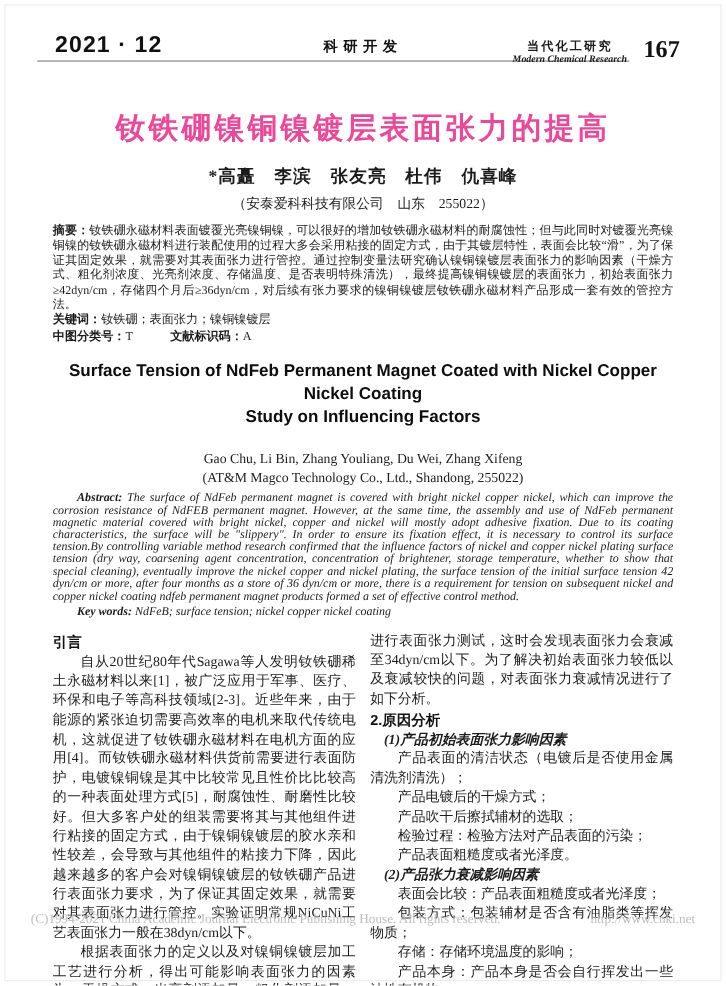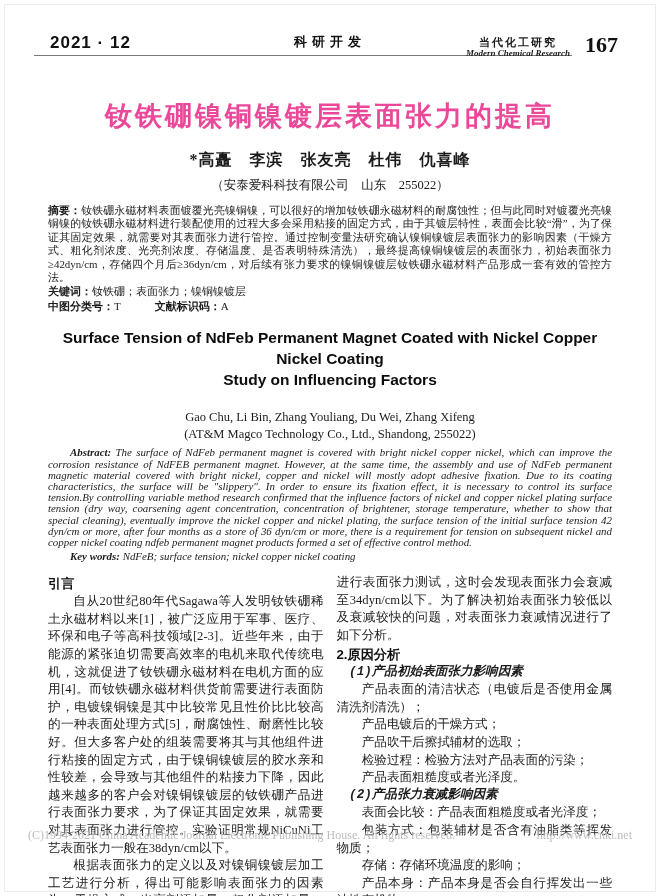--- a/index.html
+++ b/index.html
@@ -6,21 +6,21 @@
   body{width:660px;height:896px;position:relative;overflow:hidden;
        font-family:"Liberation Serif","DejaVu Serif",serif;color:#1c1c1c;
        -webkit-font-smoothing:antialiased;}
   .scan-edge{position:absolute;inset:4px;border:1px solid #ececec;pointer-events:none;}
   .page{position:absolute;left:48px;right:48px;top:0;}
 
   
   .jheader{position:relative;margin-top:26px;height:34px;}
   .jheader .rule{position:absolute;left:-14px;right:40px;bottom:4px;height:1.4px;background:#7a7a7a;}
   .issue{position:absolute;left:2px;bottom:7px;font-family:"Liberation Sans",sans-serif;
-         font-weight:bold;font-size:17px;letter-spacing:1px;color:#111;}
+         font-weight:bold;font-size:21px;letter-spacing:1px;color:#111;}
   .section-label{position:absolute;left:0;right:0;bottom:9px;text-align:center;
          font-weight:bold;font-size:13px;letter-spacing:5px;color:#111;margin-top:40px;}
   .jright{position:absolute;right:42px;bottom:2px;text-align:center;line-height:1.05;}
   .journal-cn{font-weight:bold;font-size:11px;letter-spacing:2px;}
   .journal-en{font-style:italic;font-weight:bold;font-size:9px;}
   .pageno{position:absolute;right:-6px;bottom:2px;font-weight:bold;font-size:22px;
           font-family:"Liberation Serif",serif;color:#111;}
 
   
   .title-cn{margin:38px 0 0;text-align:center;font-size:27px;font-weight:bold;
@@ -46,21 +46,21 @@
   .kw-en .indent{display:inline-block;width:22px;}
 
   
   .columns{display:flex;gap:13px;margin-top:12px;}
   .col{flex:1;min-width:0;font-size:12.6px;line-height:17.6px;text-align:justify;}
   .col h3{margin:1px 0 0;font-family:"Liberation Sans",sans-serif;font-size:13.2px;
           font-weight:bold;line-height:18px;color:#111;}
   .col p{margin:0;text-indent:2em;}
   .col p.noindent{text-indent:0;}
   .col p.subhead{font-weight:bold;font-style:italic;text-indent:1em;
-                 font-family:Liberation Mono, monospace;}
+                 font-family:Liberation Serif, serif;}
 
   
   .scan-footer{position:absolute;left:28px;right:28px;top:828px;display:flex;
       justify-content:space-between;color:#bdbdbd;font-size:12px;
       font-family:"Liberation Serif",serif;}
 </style>
 </head>
 <body>
 
 <div class="scan-edge"></div>

